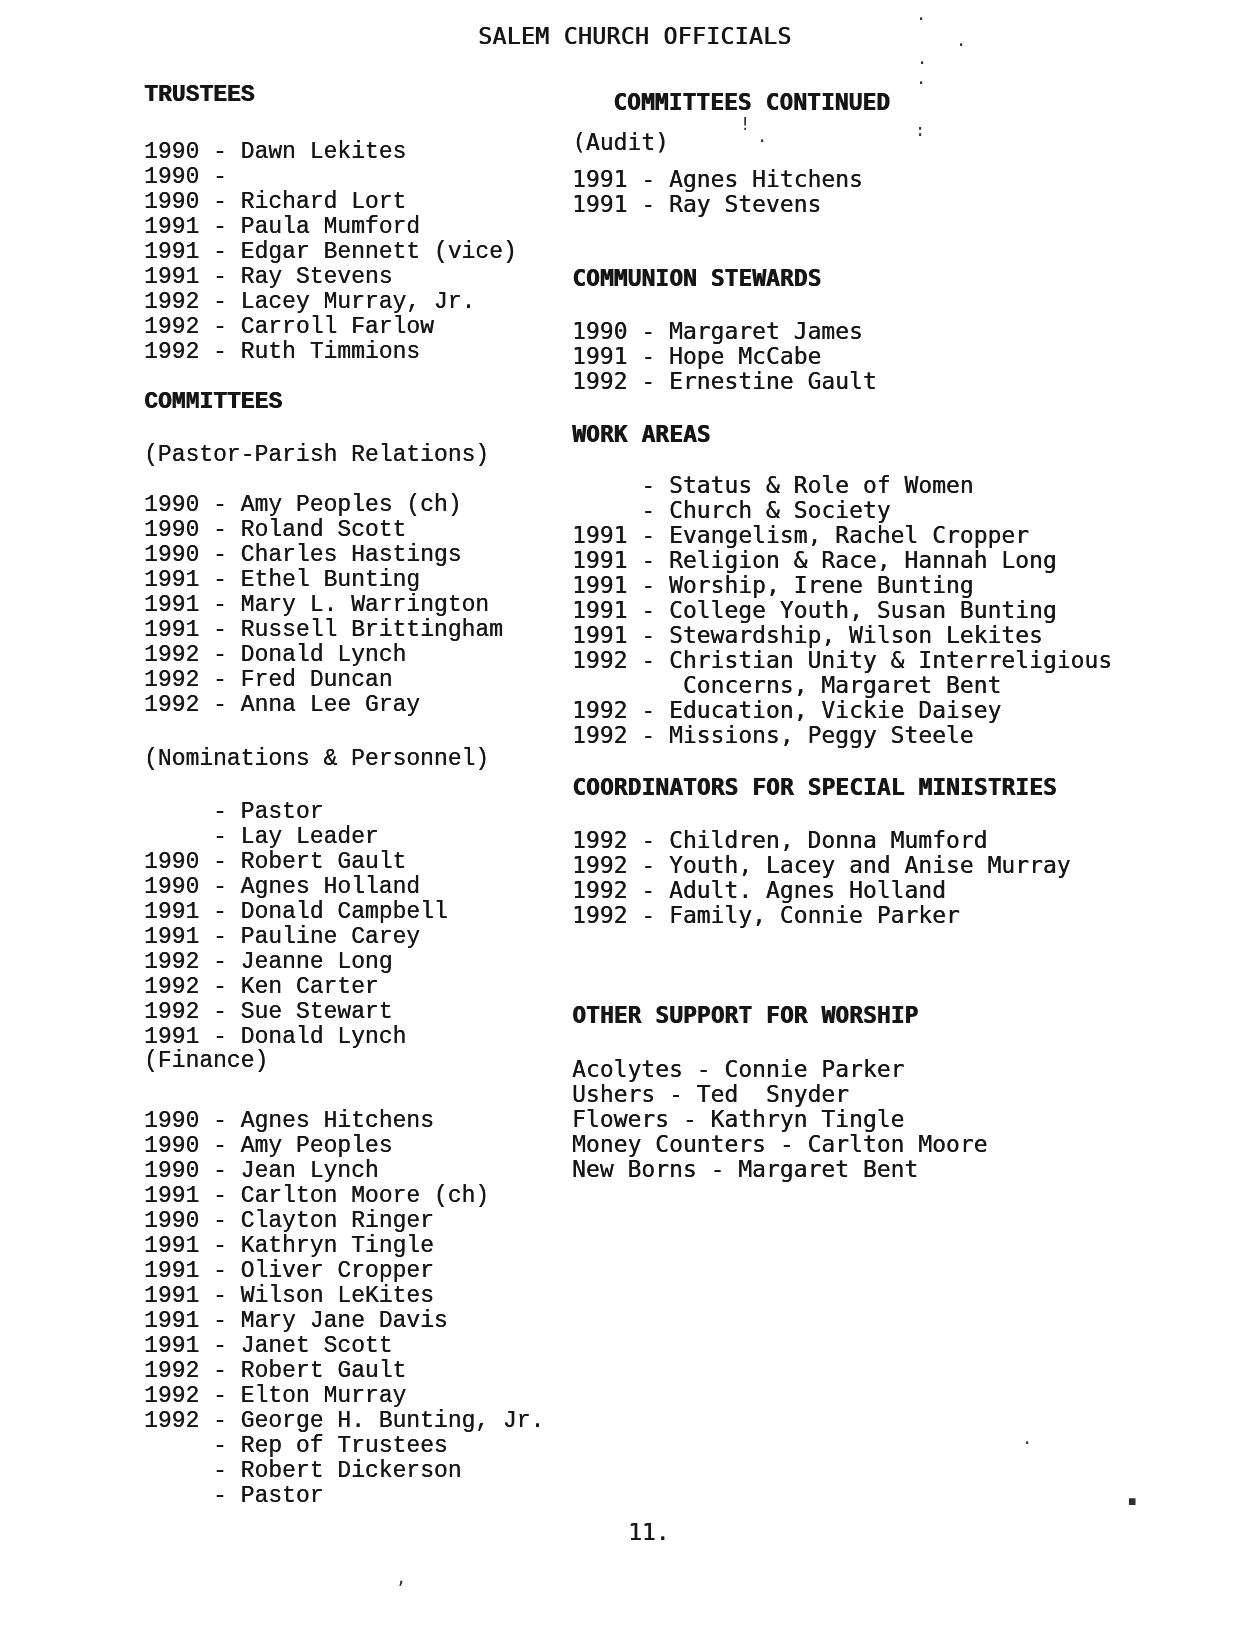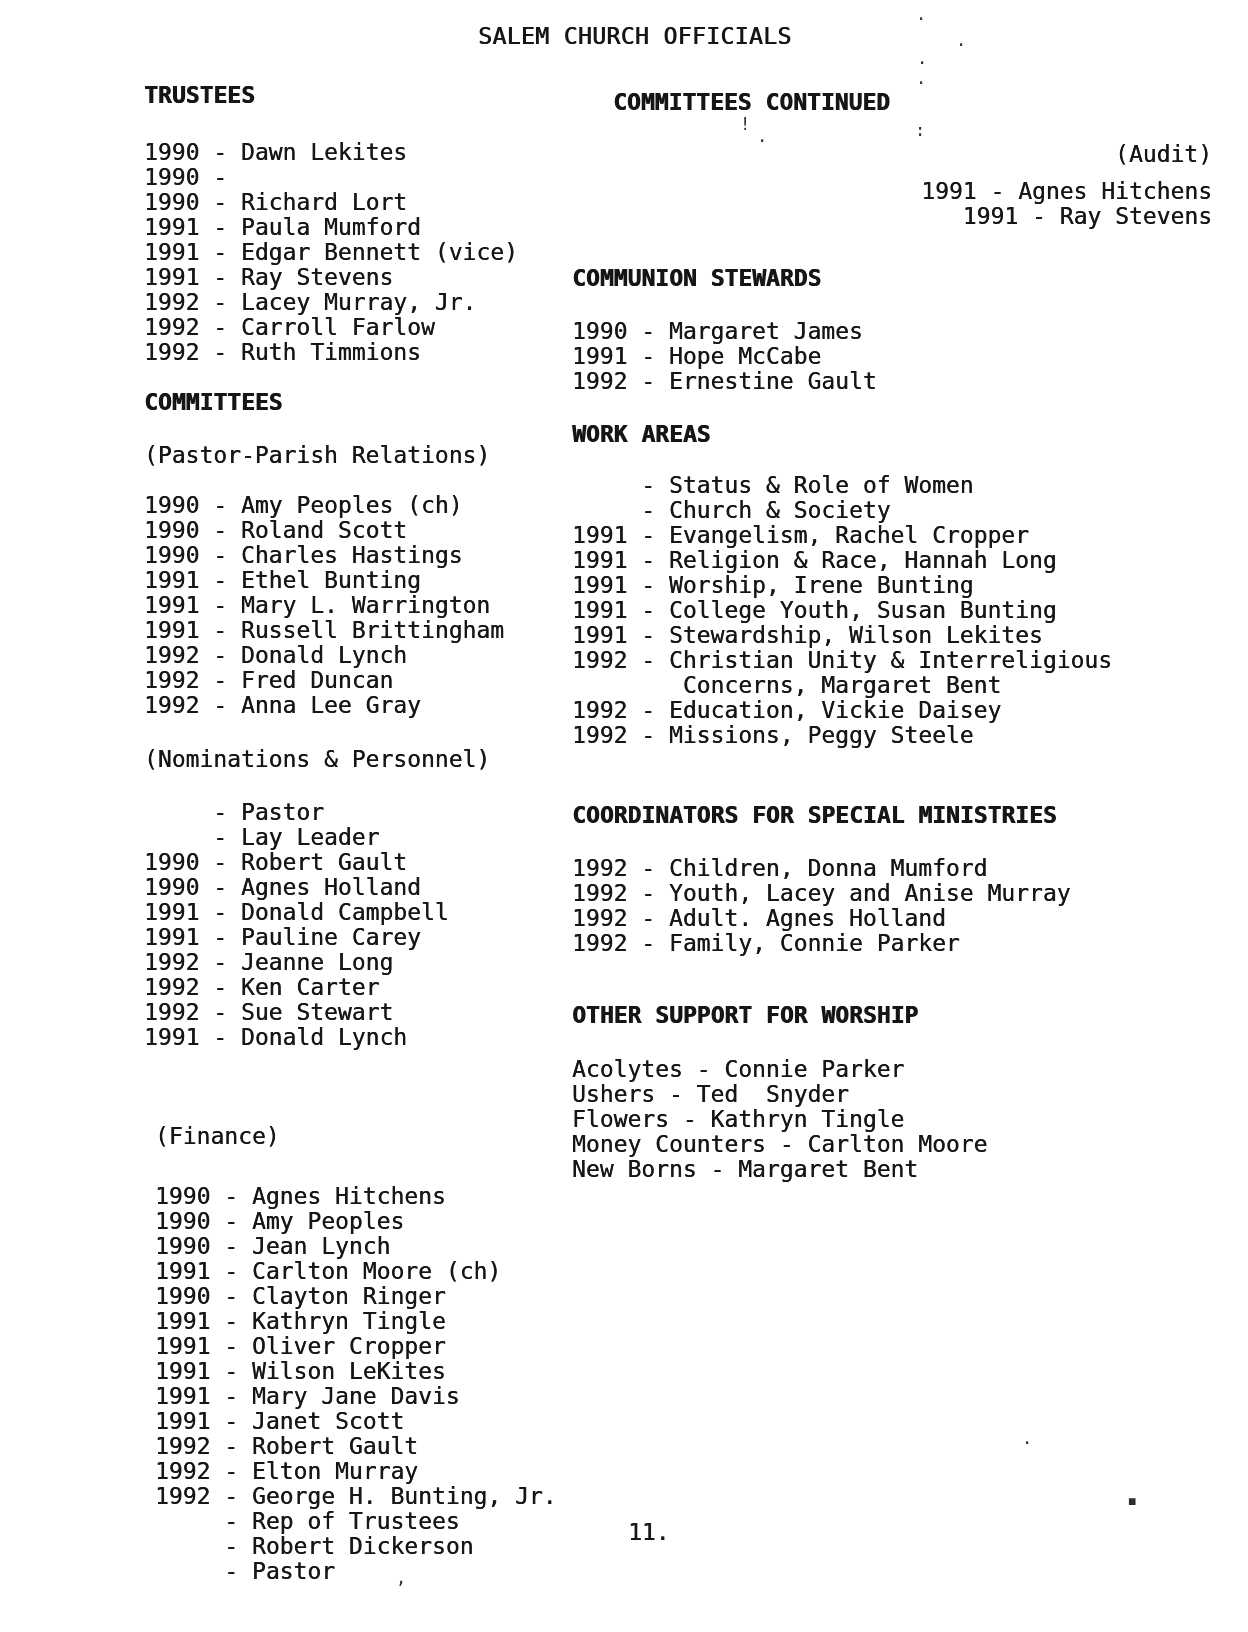--- a/index.html
+++ b/index.html
@@ -58,21 +58,21 @@
     white-space: pre;
   }
 </style>
 </head>
 <body>
 
 <div class="page">
 
   <div class="title line" style="left:478px; top:24px;">SALEM CHURCH OFFICIALS</div>
 
-  <div class="col" style="left:144px; top:83px; width:560px; height:1500px;">
+  <div class="col" style="left:144px; top:83px; width:560px; height:1500px;font-family:Liberation Mono, monospace;">
     <section style="top:0;">
         <div class="line heading">TRUSTEES</div>
         <div style="margin-top: 32px;">
           <div class="line entry">1990 - Dawn Lekites</div>
           <div class="line entry">1990 -</div>
           <div class="line entry">1990 - Richard Lort</div>
           <div class="line entry">1991 - Paula Mumford</div>
           <div class="line entry">1991 - Edgar Bennett (vice)</div>
           <div class="line entry">1991 - Ray Stevens</div>
           <div class="line entry">1992 - Lacey Murray, Jr.</div>
@@ -105,21 +105,21 @@
           <div class="line entry">1990 - Robert Gault</div>
           <div class="line entry">1990 - Agnes Holland</div>
           <div class="line entry">1991 - Donald Campbell</div>
           <div class="line entry">1991 - Pauline Carey</div>
           <div class="line entry">1992 - Jeanne Long</div>
           <div class="line entry">1992 - Ken Carter</div>
           <div class="line entry">1992 - Sue Stewart</div>
           <div class="line entry">1991 - Donald Lynch</div>
         </div>
       </section>
-    <section style="top:1041px;margin-left:11px;">
+    <section style="top:966px;">
         <div class="line subheading">(Finance)</div>
         <div style="margin-top: 35px;">
           <div class="line entry">1990 - Agnes Hitchens</div>
           <div class="line entry">1990 - Amy Peoples</div>
           <div class="line entry">1990 - Jean Lynch</div>
           <div class="line entry">1991 - Carlton Moore (ch)</div>
           <div class="line entry">1990 - Clayton Ringer</div>
           <div class="line entry">1991 - Kathryn Tingle</div>
           <div class="line entry">1991 - Oliver Cropper</div>
           <div class="line entry">1991 - Wilson LeKites</div>
@@ -132,21 +132,21 @@
           <div class="line entry">     - Robert Dickerson</div>
           <div class="line entry">     - Pastor</div>
         </div>
       </section>
   </div>
 
   <div class="col" style="left:572px; top:90px; width:640px; height:1200px;">
     <section style="top:0;margin-left:41px;">
         <div class="line heading">COMMITTEES CONTINUED</div>
       </section>
-    <section style="top:52px;text-align:right;">
+    <section style="top:40px;">
         <div class="line subheading">(Audit)</div>
         <div style="margin-top: 12px;">
           <div class="line entry">1991 - Agnes Hitchens</div>
           <div class="line entry">1991 - Ray Stevens</div>
         </div>
       </section>
     <section style="top:176px;">
         <div class="line heading">COMMUNION STEWARDS</div>
         <div style="margin-top: 28px;">
           <div class="line entry">1990 - Margaret James</div>
@@ -163,21 +163,21 @@
           <div class="line entry">1991 - Religion &amp; Race, Hannah Long</div>
           <div class="line entry">1991 - Worship, Irene Bunting</div>
           <div class="line entry">1991 - College Youth, Susan Bunting</div>
           <div class="line entry">1991 - Stewardship, Wilson Lekites</div>
           <div class="line entry">1992 - Christian Unity &amp; Interreligious</div>
           <div class="line entry">        Concerns, Margaret Bent</div>
           <div class="line entry">1992 - Education, Vickie Daisey</div>
           <div class="line entry">1992 - Missions, Peggy Steele</div>
         </div>
       </section>
-    <section style="top:713px;">
+    <section style="top:685px;">
         <div class="line heading">COORDINATORS FOR SPECIAL MINISTRIES</div>
         <div style="margin-top: 28px;">
           <div class="line entry">1992 - Children, Donna Mumford</div>
           <div class="line entry">1992 - Youth, Lacey and Anise Murray</div>
           <div class="line entry">1992 - Adult. Agnes Holland</div>
           <div class="line entry">1992 - Family, Connie Parker</div>
         </div>
       </section>
     <section style="top:913px;">
         <div class="line heading">OTHER SUPPORT FOR WORSHIP</div>

